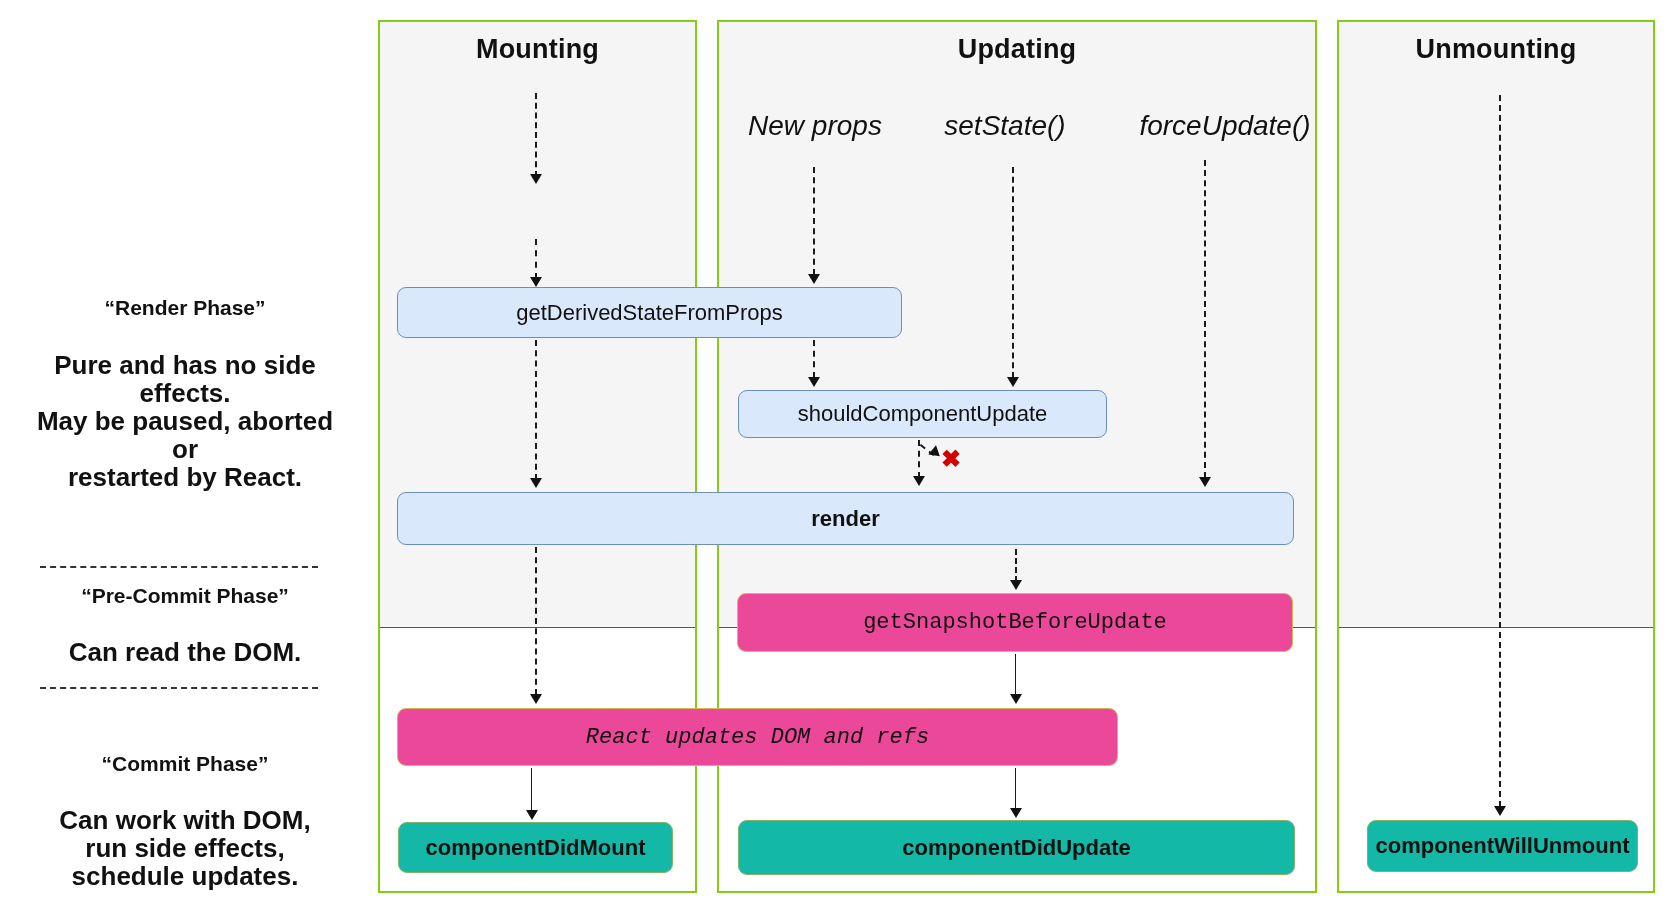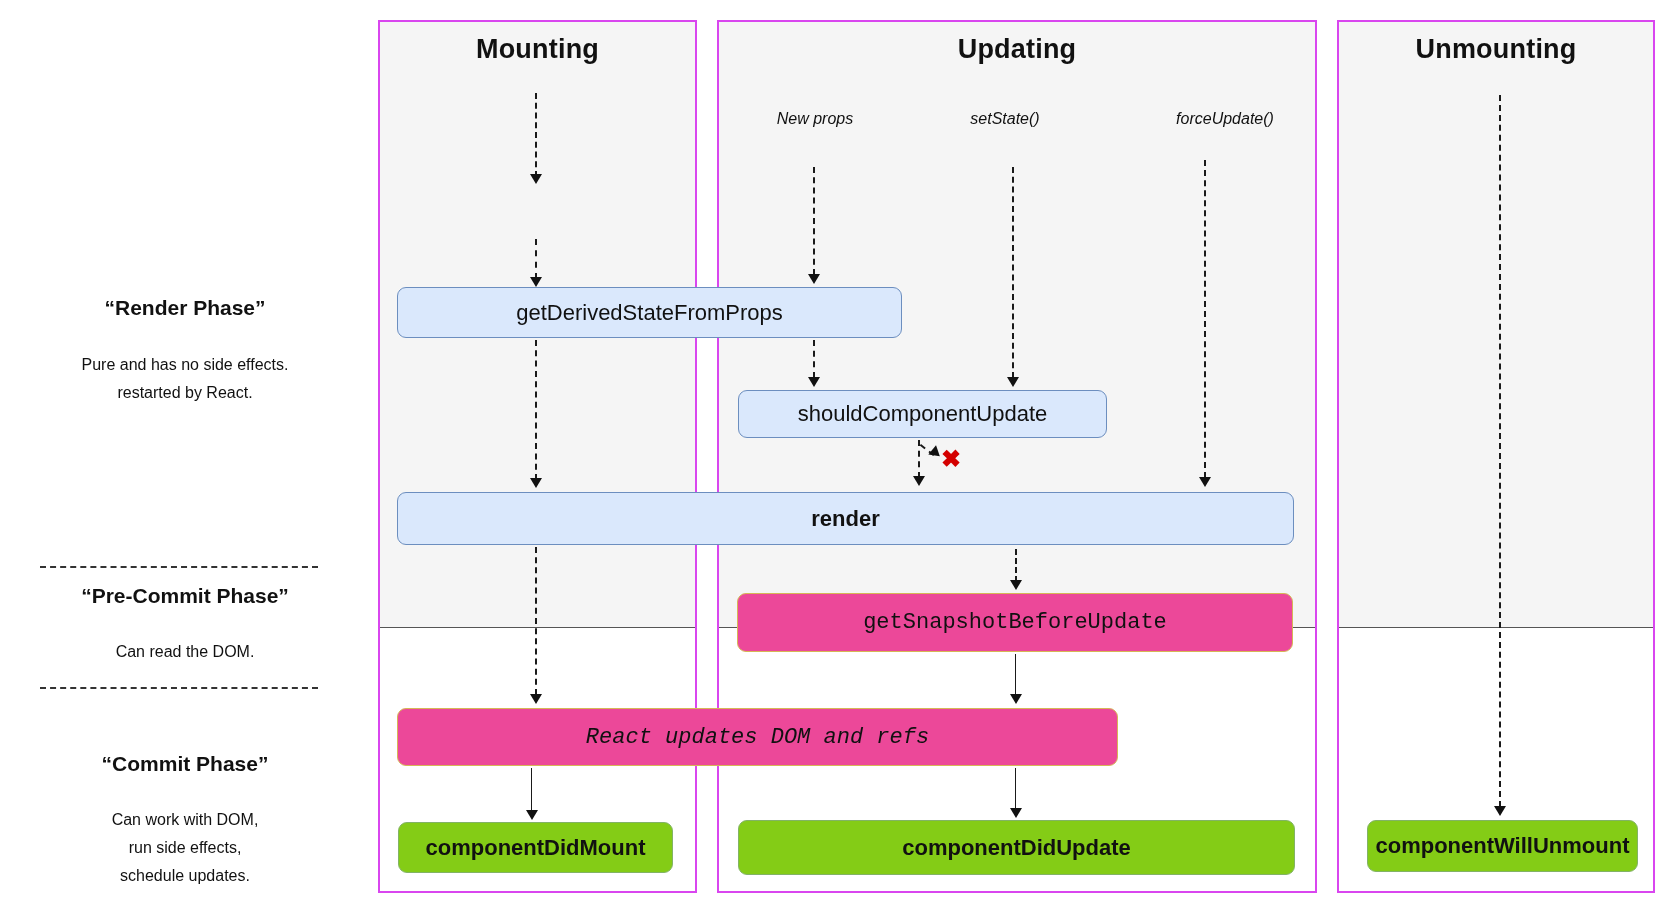--- a/index.html
+++ b/index.html
@@ -1,60 +1,61 @@
 <!DOCTYPE html>
 <html><head>
 <meta charset="utf-8">
 <style>
   html,body{margin:0;padding:0;background:#ffffff;}
   #canvas{
     position:relative; width:1674px; height:917px; background:#ffffff;
     font-family:"Liberation Sans", sans-serif; color:#111; overflow:hidden;
   }
   .panel{position:absolute; top:20px; height:873px; background:#ffffff;
-         border:2px solid #d946ef; box-sizing:border-box;}
+         border:2px solid #84cc16; box-sizing:border-box;}
   .panel-gray{position:absolute; left:0; right:0; top:0; height:605px;
               background:#f5f5f5; border-bottom:1.5px solid #555;}
   .panel-title{position:absolute; top:12px; left:0; width:100%; text-align:center;
                font-size:27px; font-weight:bold; letter-spacing:.2px;}
   .node{position:absolute; display:flex; align-items:center; justify-content:center;
         font-size:22px; border-radius:9px; box-sizing:border-box; z-index:5;}
   .blue  {background:#dae8fc; border:1.5px solid #6c8ebf;}
   .yellow{background:#ec4899; border:1.5px solid #d6b656;font-family:Liberation Mono, monospace;}
-  .green {background:#84cc16; border:1.5px solid #82b366;}
+  .green {background:#14b8a6; border:1.5px solid #82b366;}
   .bold{font-weight:bold;}
   .italic{font-style:italic;}
-  .trigger{position:absolute; width:220px; text-align:center; font-size:16px;
+  .trigger{position:absolute; width:220px; text-align:center; font-size:28px;
            font-style:italic; z-index:4;}
   .vline{position:absolute; width:0; z-index:3;}
   .vdash{border-left:2px dashed #1a1a1a;}
   .vsolid{border-left:1.5px solid #1a1a1a;}
   .ahead{position:absolute; width:0; height:0; z-index:3;
          border-left:6px solid transparent; border-right:6px solid transparent;
          border-top:10px solid #111;}
   .phase-title{position:absolute; left:25px; width:320px; text-align:center;
                font-weight:bold; font-size:21px; z-index:2;}
   .phase-desc{position:absolute; left:25px; width:320px; text-align:center;
-              font-size:16px; line-height:28px; z-index:2;}
+              font-size:26px; line-height:28px; z-index:2;font-weight:bold;}
   .hdash{position:absolute; height:0; border-top:2px dashed #333; z-index:2;}
   .branch-line{position:absolute; left:921px; top:444px; width:17px; height:0;
                border-top:2px dashed #1a1a1a; transform:rotate(38deg);
                transform-origin:left top; z-index:6;}
   .branch-head{position:absolute; left:930px; top:448px; transform:rotate(-50deg); z-index:6;}
   .skip-x{position:absolute; left:941px; top:447px; color:#d40000;
           font-size:24px; font-weight:bold; line-height:1; z-index:6;}
 </style>
 </head>
 <body>
 
 <div id="canvas">
 
   <div class="phase-title" style="top:296px">“Render Phase”</div>
   <div class="phase-desc" style="top:351px">
     <div>Pure and has no side effects.</div>
+    <div>May be paused, aborted or</div>
     <div>restarted by React.</div>
   </div>
   <div class="hdash" style="left:40px; top:566px; width:278px"></div>
   <div class="phase-title" style="top:584px">“Pre-Commit Phase”</div>
   <div class="phase-desc" style="top:638px">
     <div>Can read the DOM.</div>
   </div>
   <div class="hdash" style="left:40px; top:687px; width:278px"></div>
   <div class="phase-title" style="top:752px">“Commit Phase”</div>
   <div class="phase-desc" style="top:806px">

